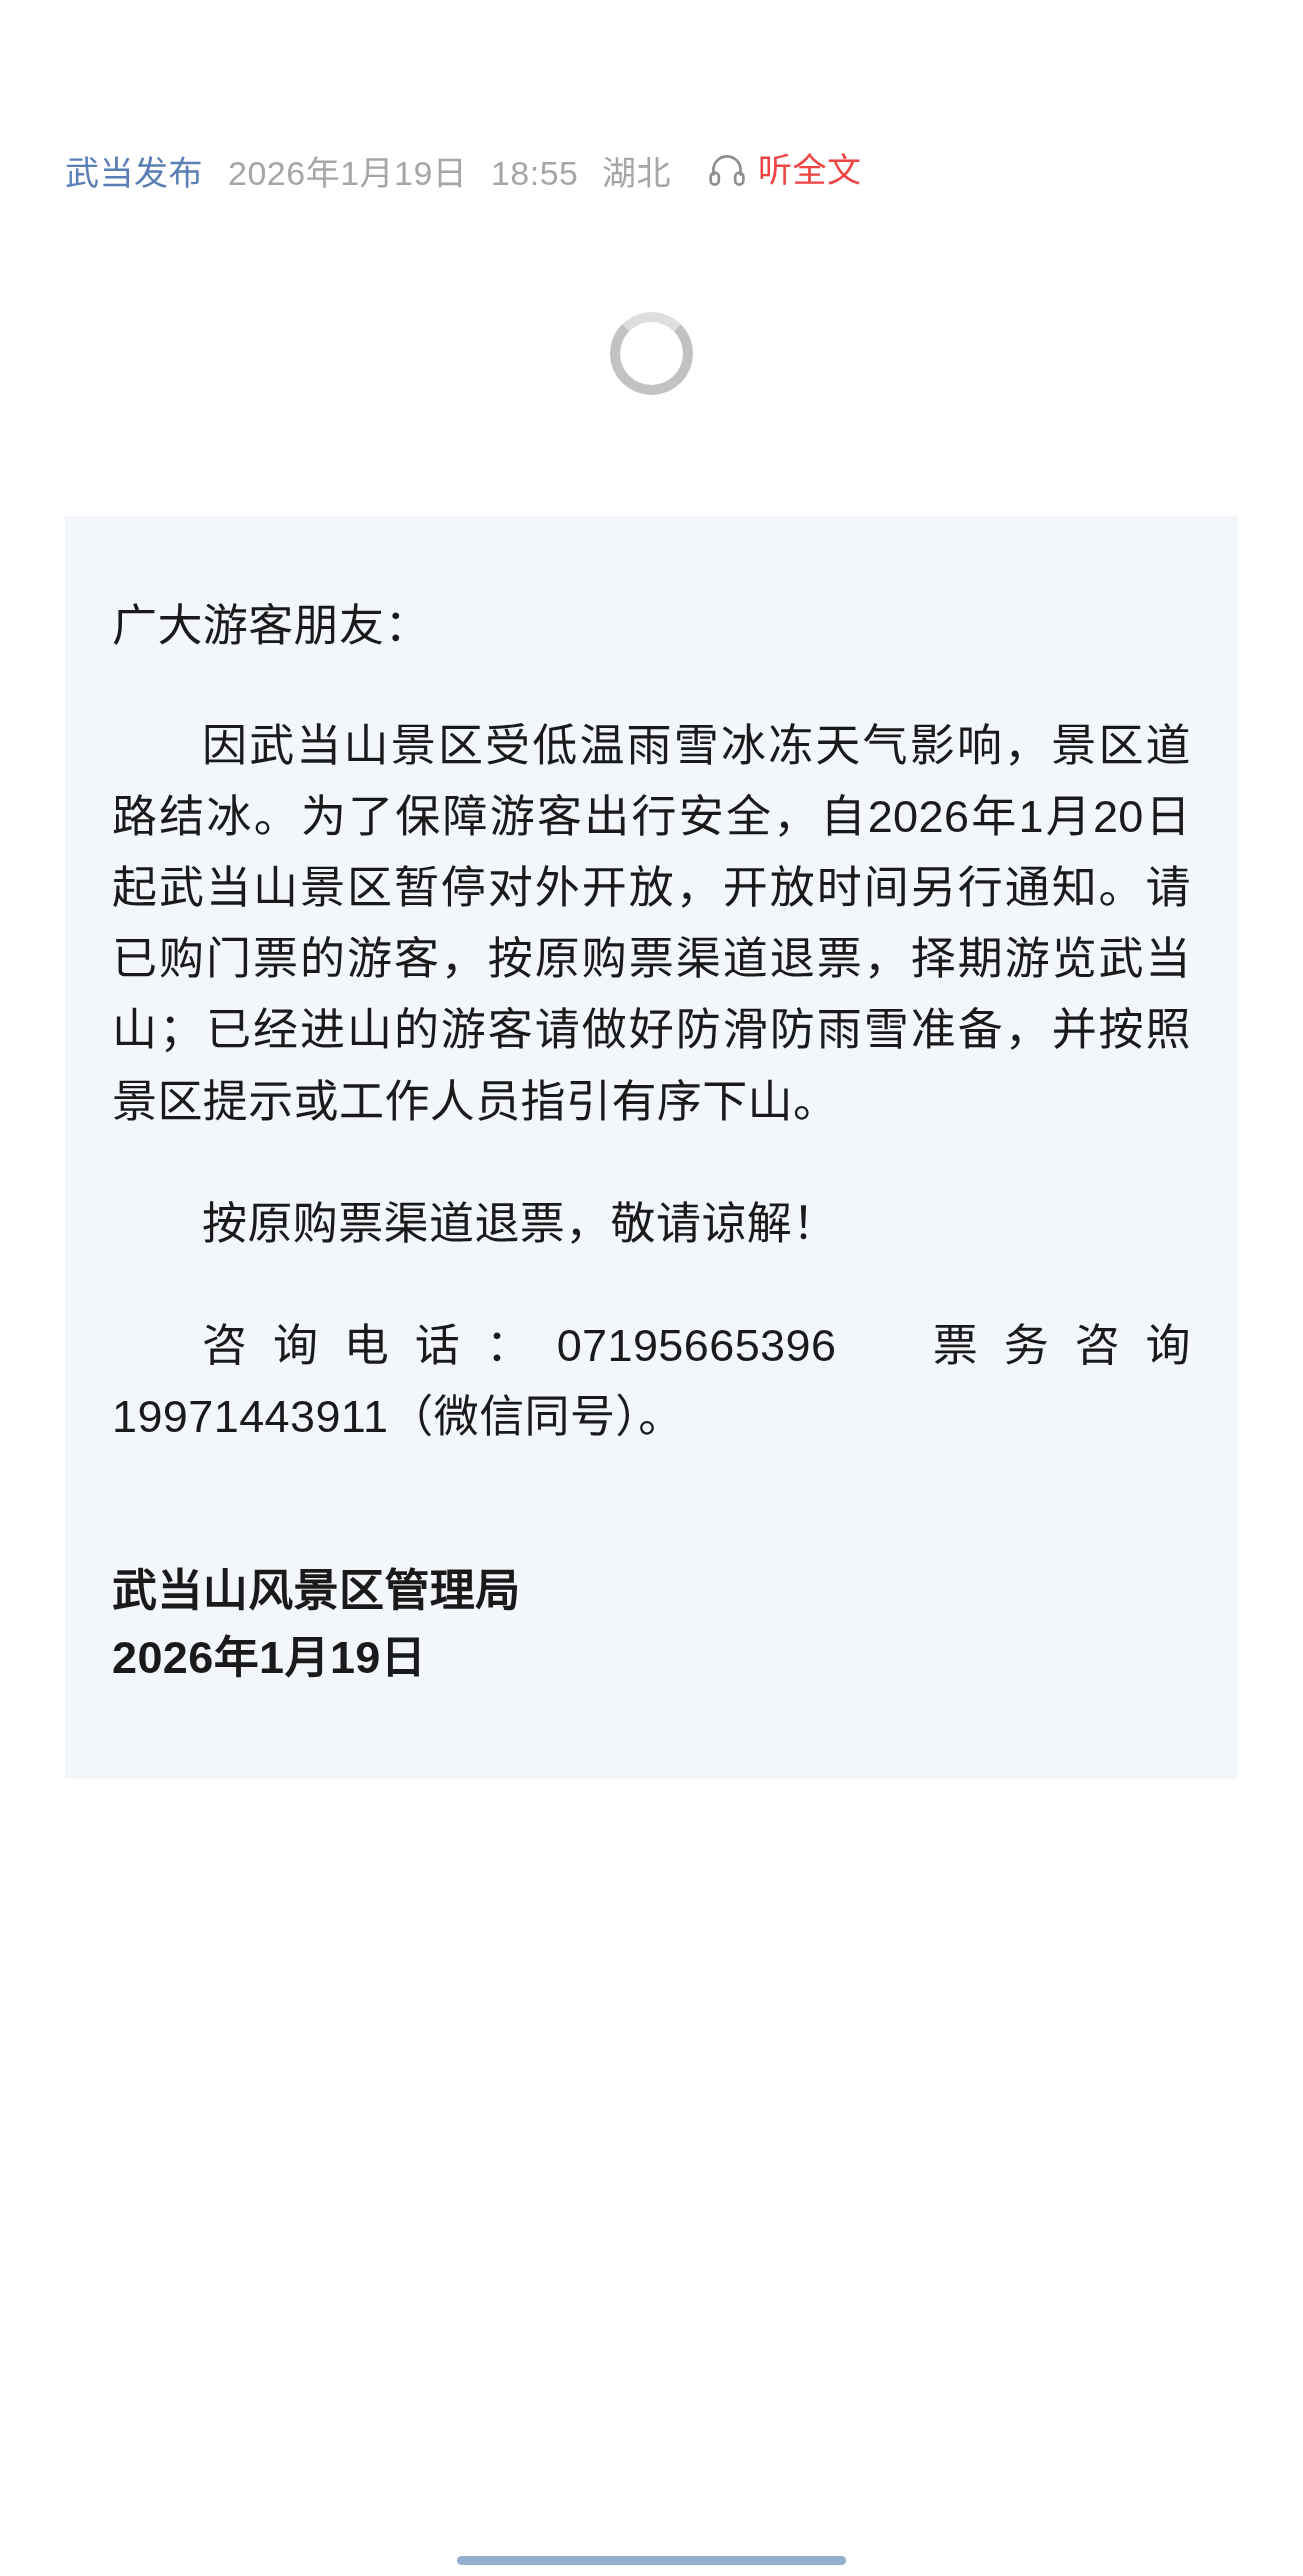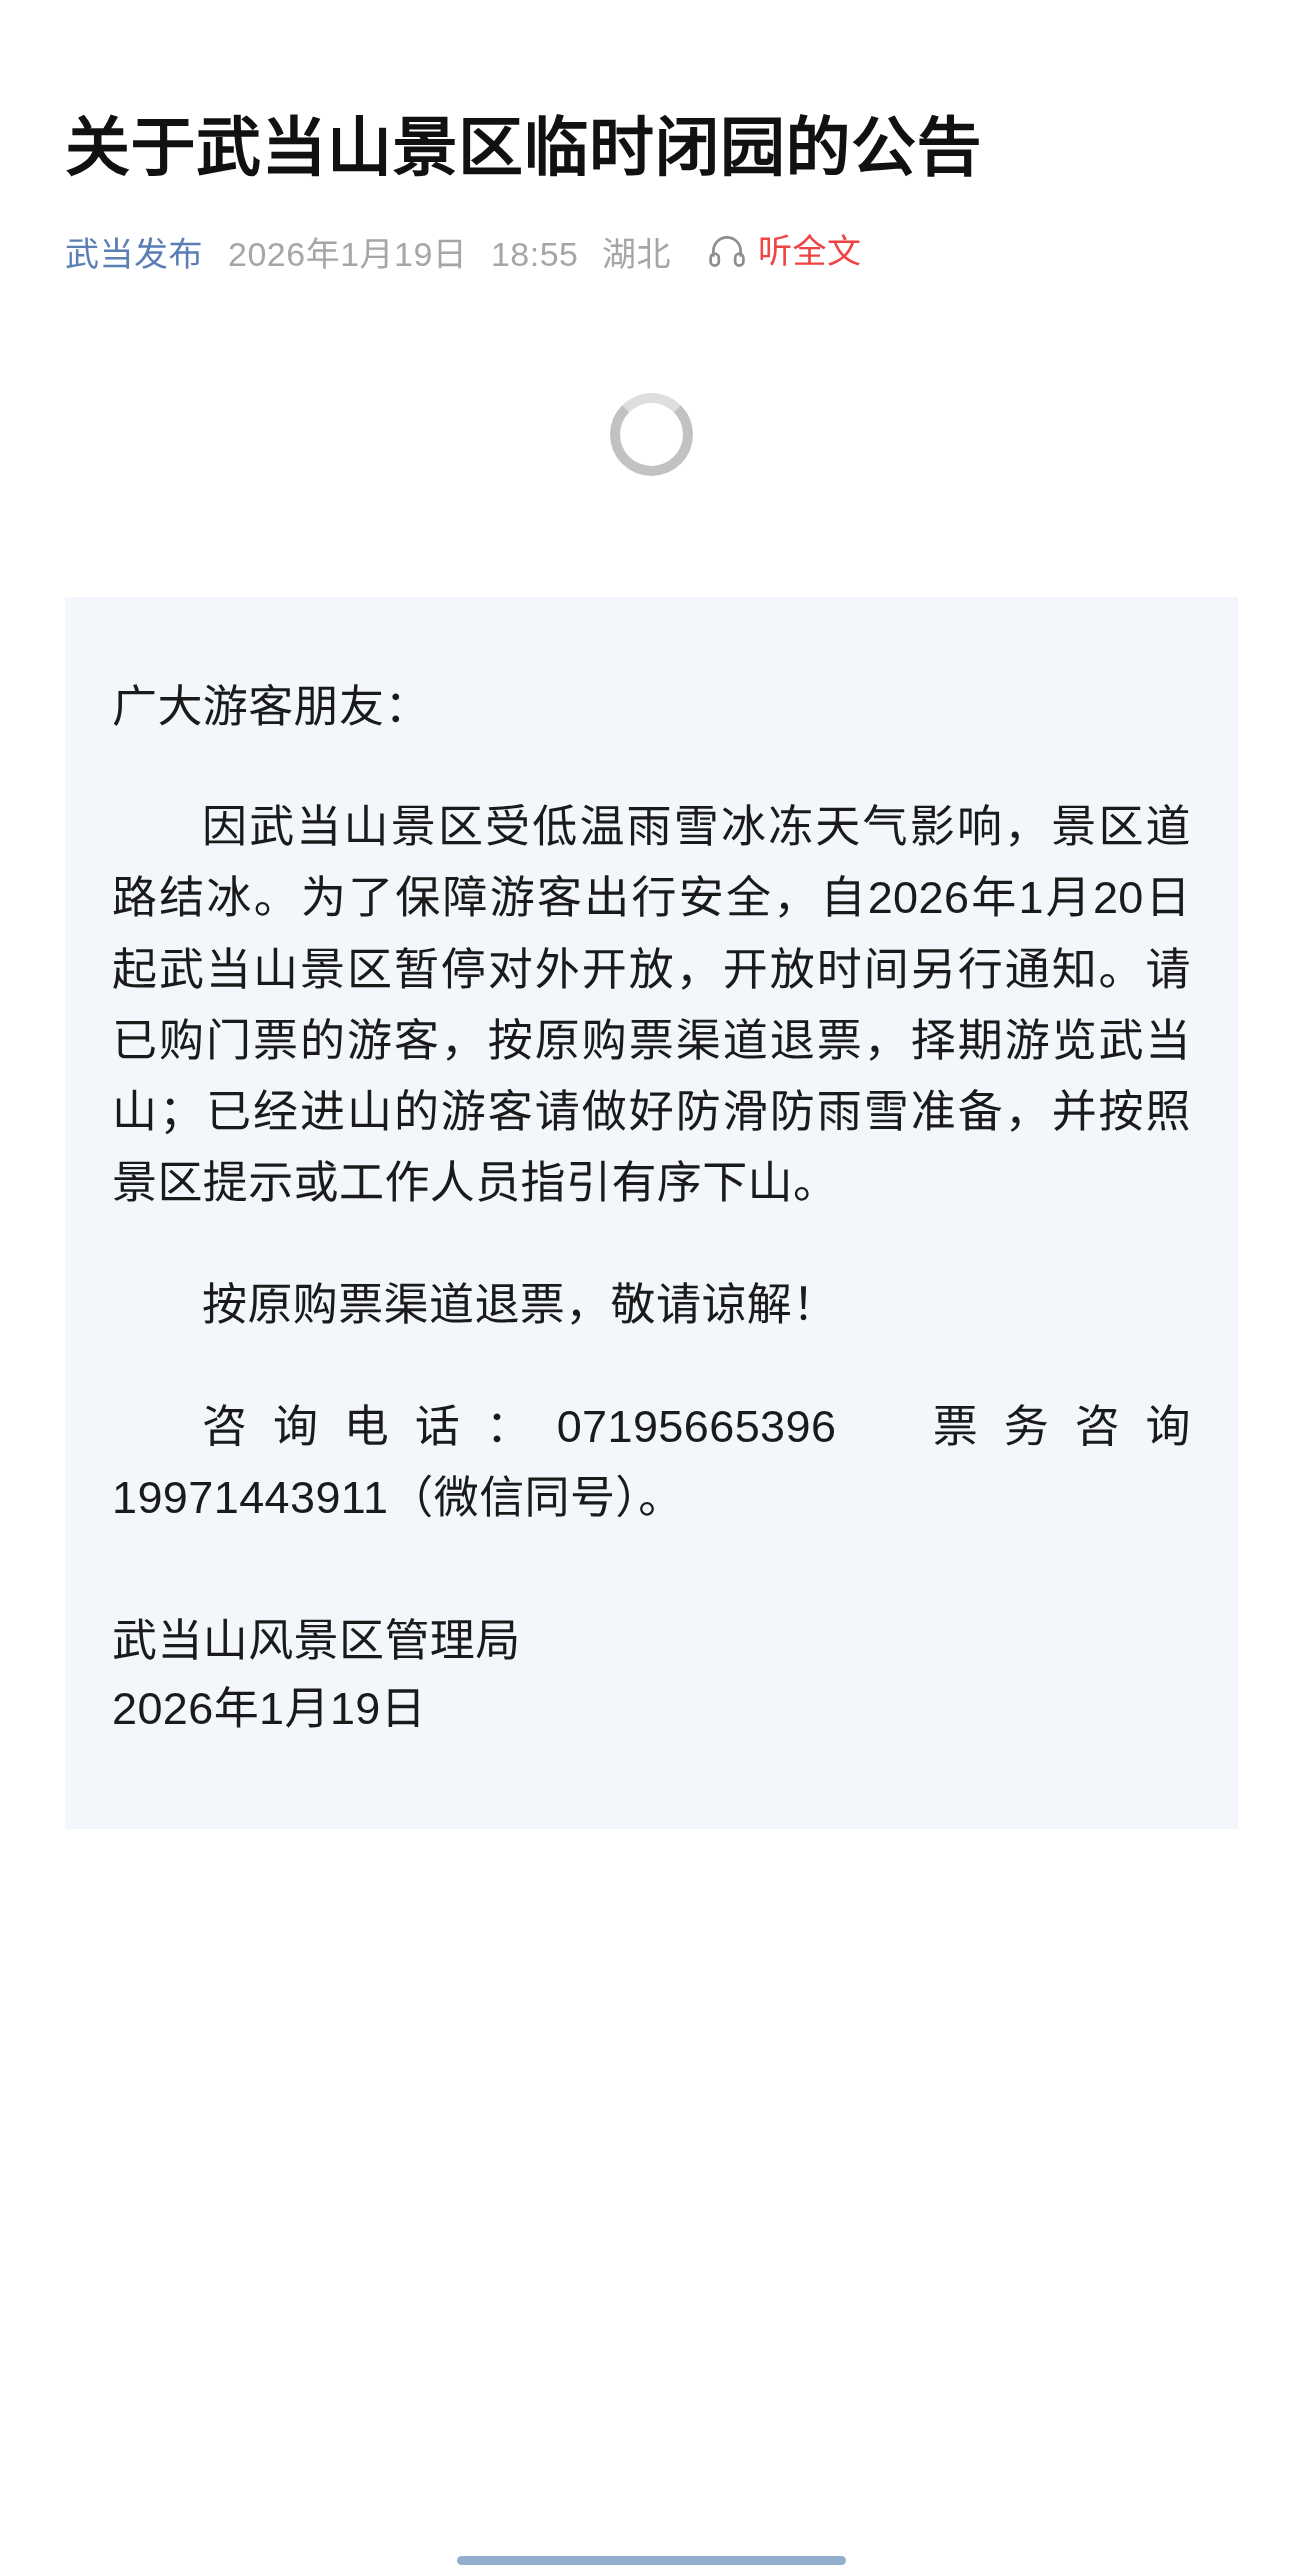--- a/index.html
+++ b/index.html
@@ -137,22 +137,23 @@
 
   .p-indent {
     text-indent: 2em;
   }
 
   .p-gap {
     margin-top: 51px !important;
   }
 
   .signature {
-    margin-top: 74px;
+    margin-top: 105px;
     text-align: right;
+    font-weight: bold;
   }
 
   .signature p {
     font-size: 45px;
     line-height: 1.5;
     color: #1a1a1a;
     margin: 0;
   }
 
   
@@ -179,21 +180,20 @@
     background: #3a6ea5;
     opacity: 0.55;
   }
 </style>
 </head>
 <body>
 
 <div class="page">
 
   <div class="article-header">
-    <h1 class="article-title">关于武当山景区临时闭园的公告</h1>
 
     <div class="meta-row">
       <span class="meta-source">武当发布</span>
       <span class="meta-date">2026年1月19日</span>
       <span class="meta-time">18:55</span>
       <span class="meta-region">湖北</span>
 
       <span class="listen-btn">
         <span class="listen-icon">
           <svg width="40" height="40" viewBox="0 0 44 44" fill="none" xmlns="http://www.w3.org/2000/svg">

